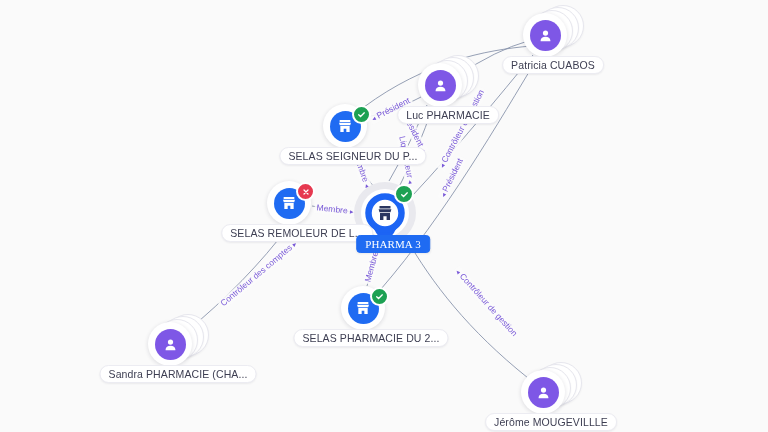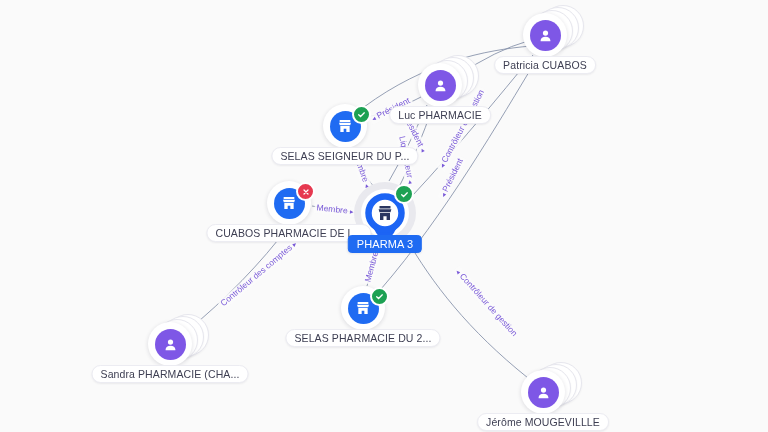--- a/index.html
+++ b/index.html
@@ -25,29 +25,29 @@
     display:flex;align-items:center;justify-content:center;cursor:pointer;}
   .inner{width:31px;height:31px;border-radius:50%;display:flex;align-items:center;justify-content:center;}
   .person .inner{background:var(--purple);}
   .company .inner{background:var(--blue);}
 
   .badge{position:absolute;left:7px;top:-21px;width:15px;height:15px;border-radius:50%;
     border:2px solid #fff;display:flex;align-items:center;justify-content:center;z-index:3;}
   .badge.verified{background:var(--green);}
   .badge.closed{background:var(--red);}
 
-  .chip{position:absolute;top:21px;left:0;transform:translateX(-50%);
+  .chip{position:absolute;top:21px;left:8px;transform:translateX(-50%);
     white-space:nowrap;background:#fff;border:1px solid #ececf2;border-radius:9px;
     padding:2px 8px;font-size:10.5px;color:#3d3e52;letter-spacing:.1px;
     box-shadow:0 1px 2px rgba(30,30,60,.07);z-index:4;cursor:pointer;}
 
   
   .central svg.pin{position:absolute;left:-37px;top:-36px;z-index:2;}
   .central .chip{top:22px;background:var(--blue);border-color:var(--blue);
-    color:#fff;font-size:11px;border-radius:4px;padding:2px 8px;z-index:5;}
+    color:#fff;font-size:11px;border-radius:4px;padding:2px 8px;z-index:5;font-family:Liberation Serif, serif;}
 
   .edge-label{position:absolute;white-space:nowrap;font-size:8.5px;color:#7a5ad8;
     background:rgba(250,250,250,.88);padding:0 2px;line-height:1.15;z-index:1;}
   .edge-label .arr{font-size:7px;}
 </style>
 </head>
 <body>
 
 <div id="canvas" style="--purple: #7e57e6; --blue: #1f6bf2; --green: #1da153; --red: #e63950; background: rgb(250, 250, 250);">
   <svg id="edge-svg">
@@ -126,21 +126,21 @@
             <svg width="16" height="16" viewBox="0 0 24 24">
               <path fill="#fff" d="M4 3h16v3H4zM3 7h18l-1.2 4H4.2zM5 12h14v9h-5v-5h-4v5H5z"></path>
             </svg>
           </div>
         </div>
         <div class="badge closed">
           <svg width="8" height="8" viewBox="0 0 24 24">
             <path d="M6 6l12 12M18 6L6 18" stroke="#fff" stroke-width="3.6" stroke-linecap="round"></path>
           </svg>
         </div>
-        <div class="chip">CUABOS PHARMACIE DE L...</div>
+        <div class="chip">SELAS REMOLEUR DE L...</div>
       </div>
       <div class="node central" style="left: 385px; top: 213px;">
         <svg class="pin" width="74" height="84" viewBox="0 0 74 84">
           <circle cx="37" cy="36" r="31" fill="#e9e9ee"></circle>
           <circle cx="37" cy="36" r="24" fill="#fff"></circle>
           <path d="M25 50 Q37 76 49 50 Z" fill="#1c64f4"></path>
           <circle cx="37" cy="36" r="16.5" fill="#fff" stroke="#1c64f4" stroke-width="6.5"></circle>
           <g transform="translate(29,28)">
             <path fill="#2a3660" d="M2.5 1h11v2.4H2.5zM1.6 4.2h12.8l-.9 3H2.5zM3 8h10v7H9.6v-3.8H6.4V15H3z"></path>
           </g>

